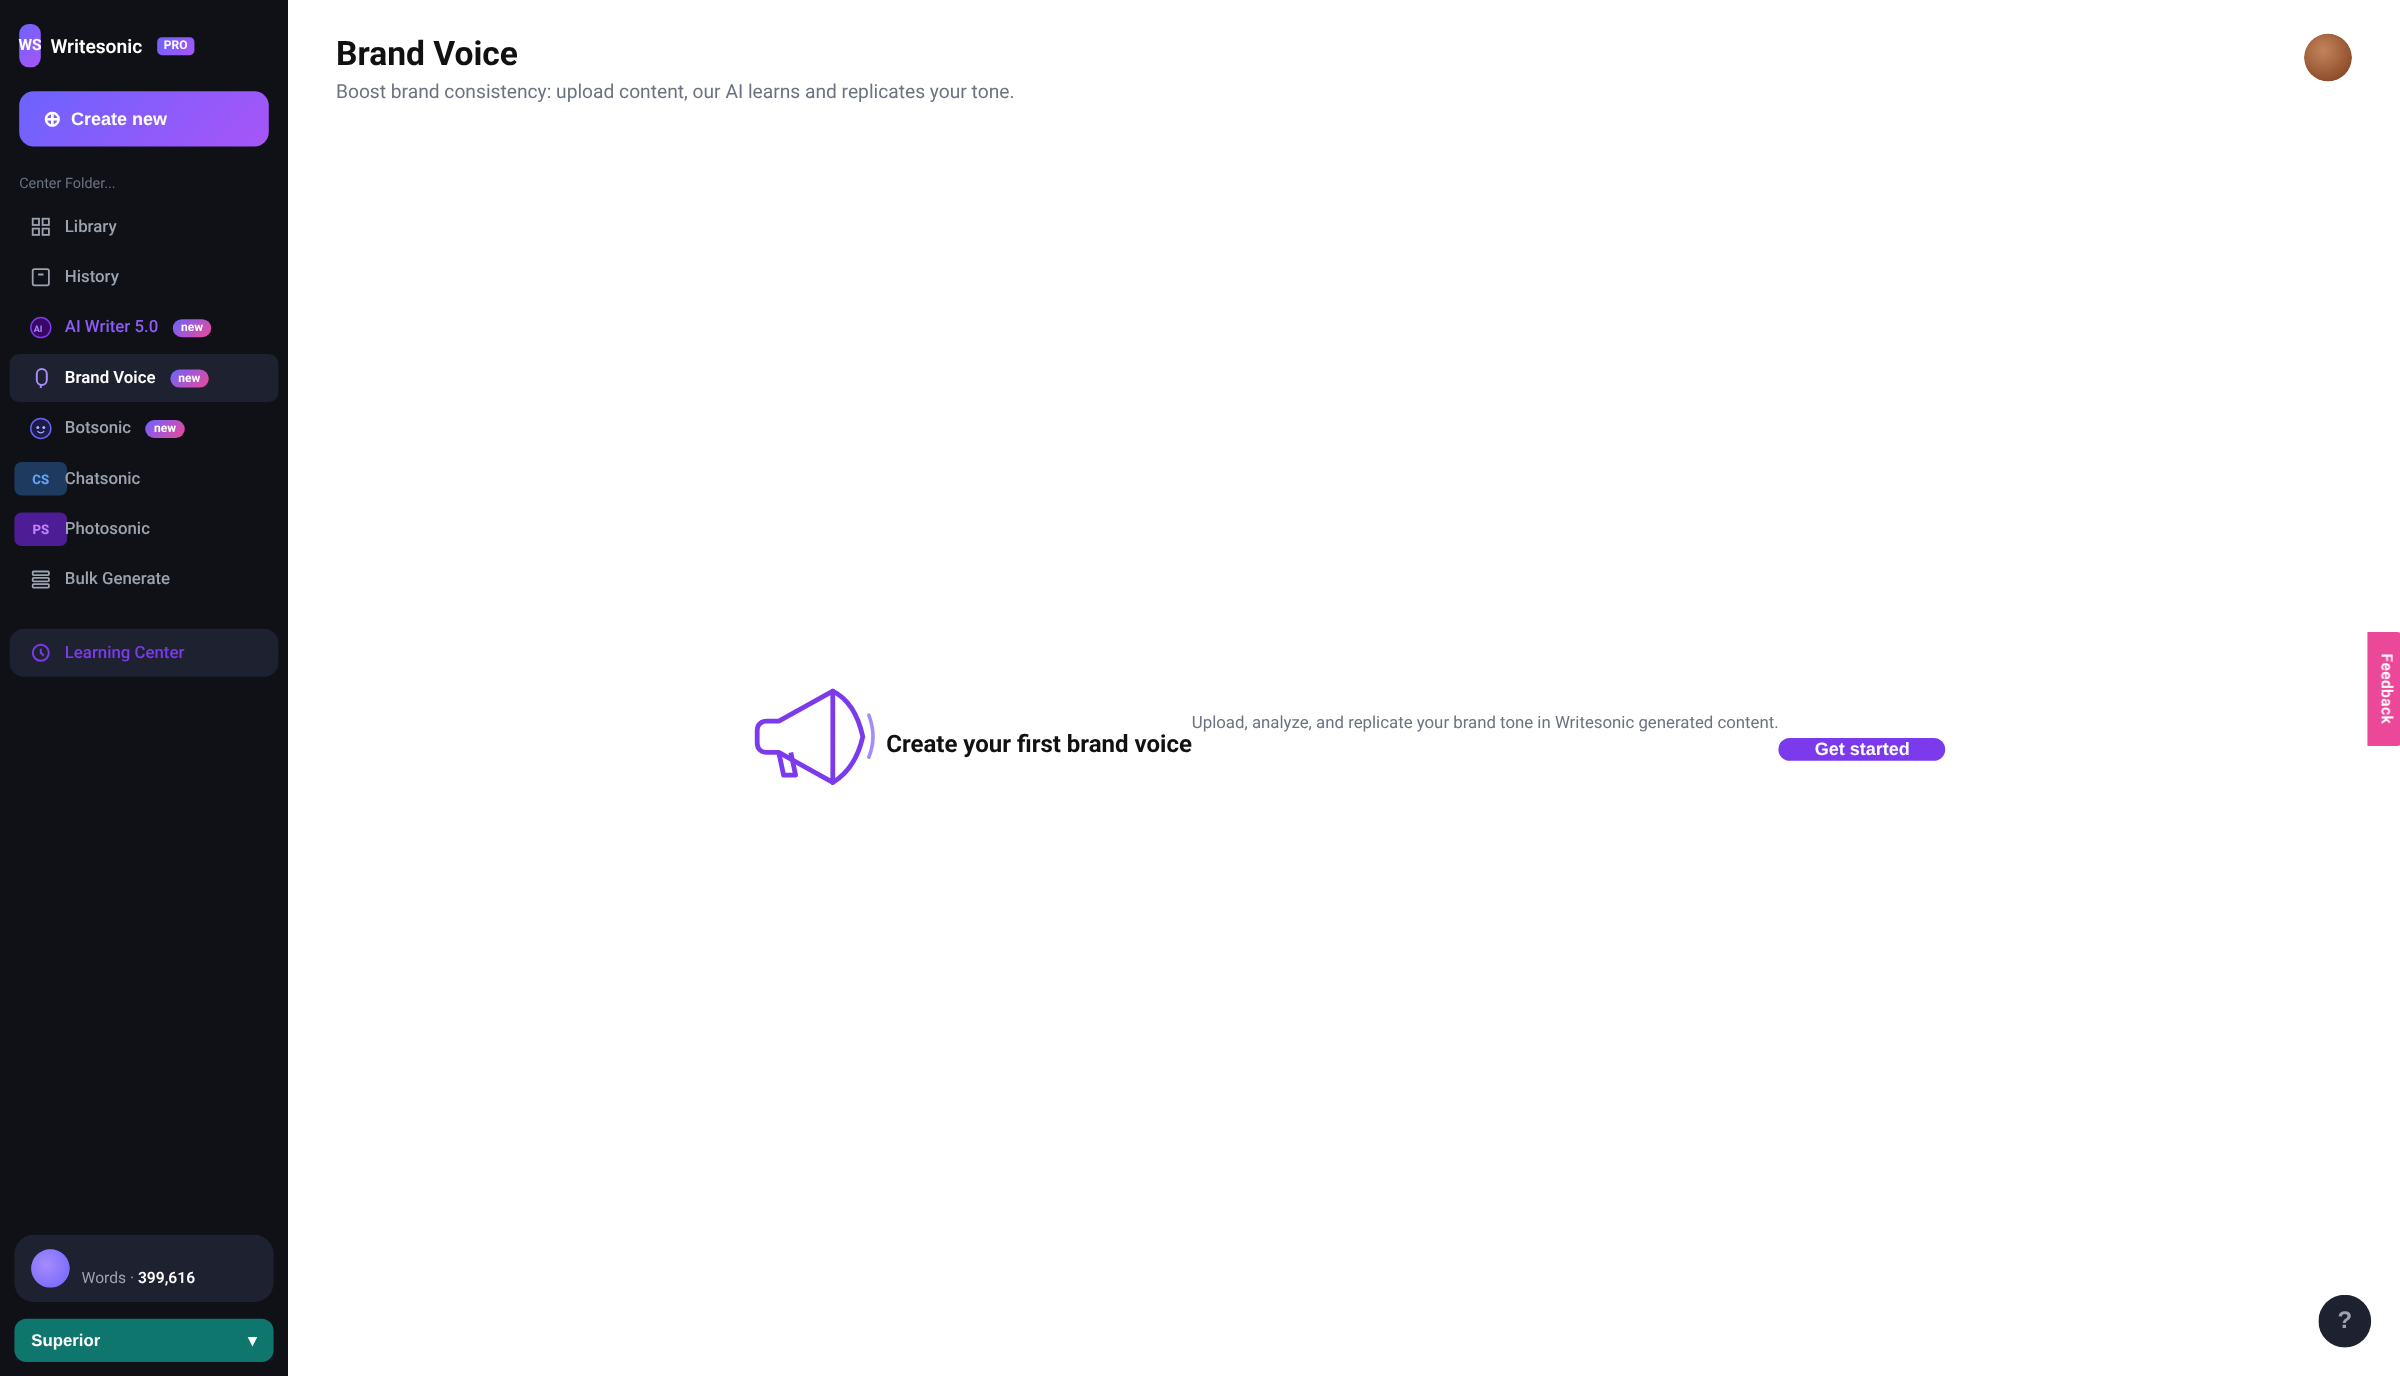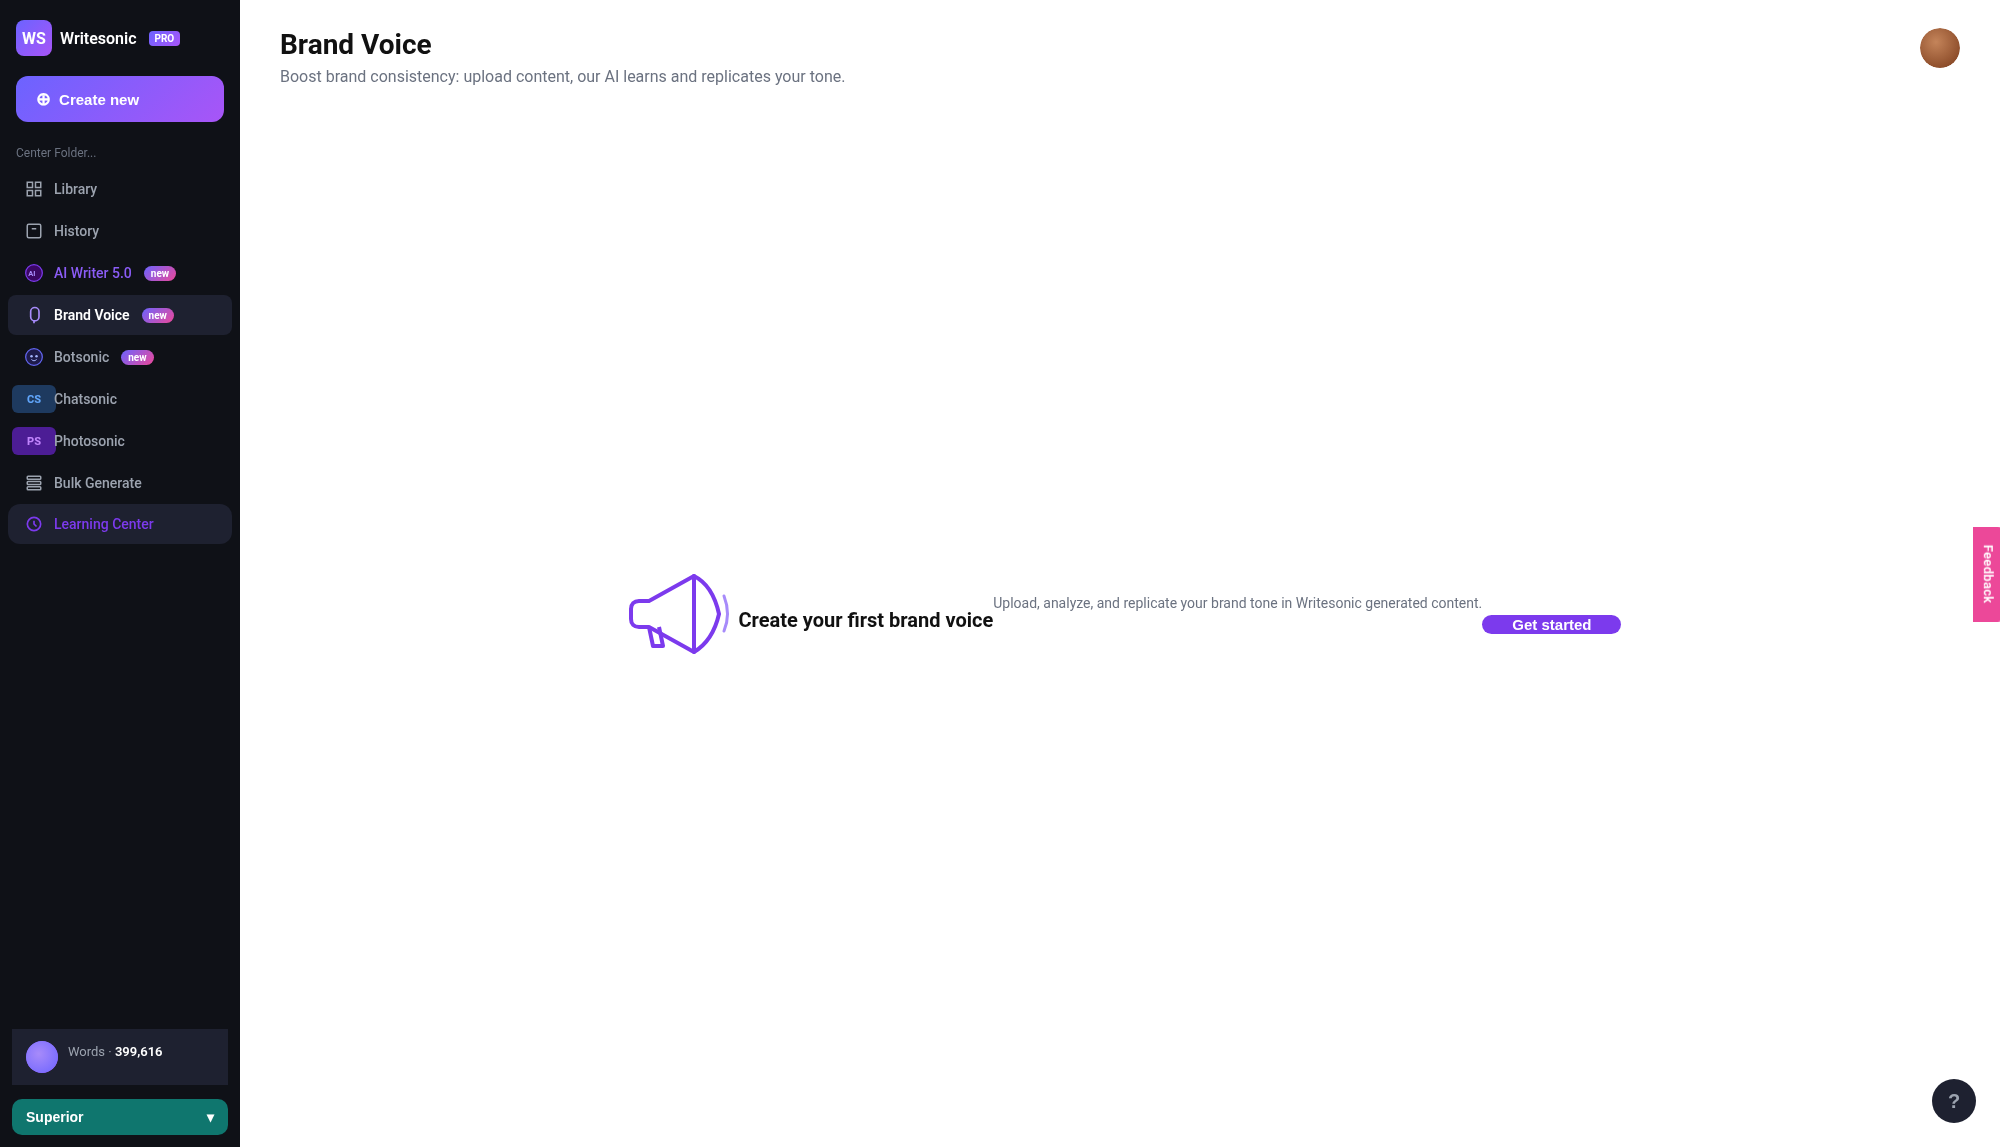--- a/index.html
+++ b/index.html
@@ -24,30 +24,30 @@
     }
 
     .sidebar-logo {
       display: flex;
       align-items: center;
       gap: 8px;
       padding: 20px 16px;
     }
 
     .logo-icon {
-      width: 36px;
+      width: 18px;
       height: 36px;
       background: linear-gradient(135deg, #6c63ff, #a855f7);
       border-radius: 8px;
       display: flex;
       align-items: center;
       justify-content: center;
       color: white;
       font-weight: bold;
-      font-size: 16px;
+      font-size: 13px;
     }
 
     .logo-text {
       color: #fff;
       font-size: 16px;
       font-weight: 600;
     }
 
     .pro-badge {
       background: linear-gradient(135deg, #6c63ff, #a855f7);
@@ -161,39 +161,39 @@
       align-items: center;
       justify-content: center;
       font-size: 13px;
       font-weight: 700;
       flex-shrink: 0;
     }
 
     .learning-center-item {
       background: #1e2130;
       border-radius: 12px;
-      margin: 0 8px;
+      margin: 20px 8px;
     }
 
     .learning-center-item .nav-label {
       color: #7c3aed !important;
     }
 
     
     .words-section {
       padding: 12px 12px 8px;
       margin-top: auto;
     }
 
     .words-card {
       background: #1e2130;
-      border-radius: 0;
+      border-radius: 16px;
       padding: 12px 14px;
       display: flex;
-      align-items: flex-start;
+      align-items: flex-end;
       gap: 10px;
     }
 
     .words-avatar {
       width: 32px;
       height: 32px;
       border-radius: 50%;
       background: linear-gradient(135deg, #6c63ff, #a855f7);
       display: flex;
       align-items: center;

